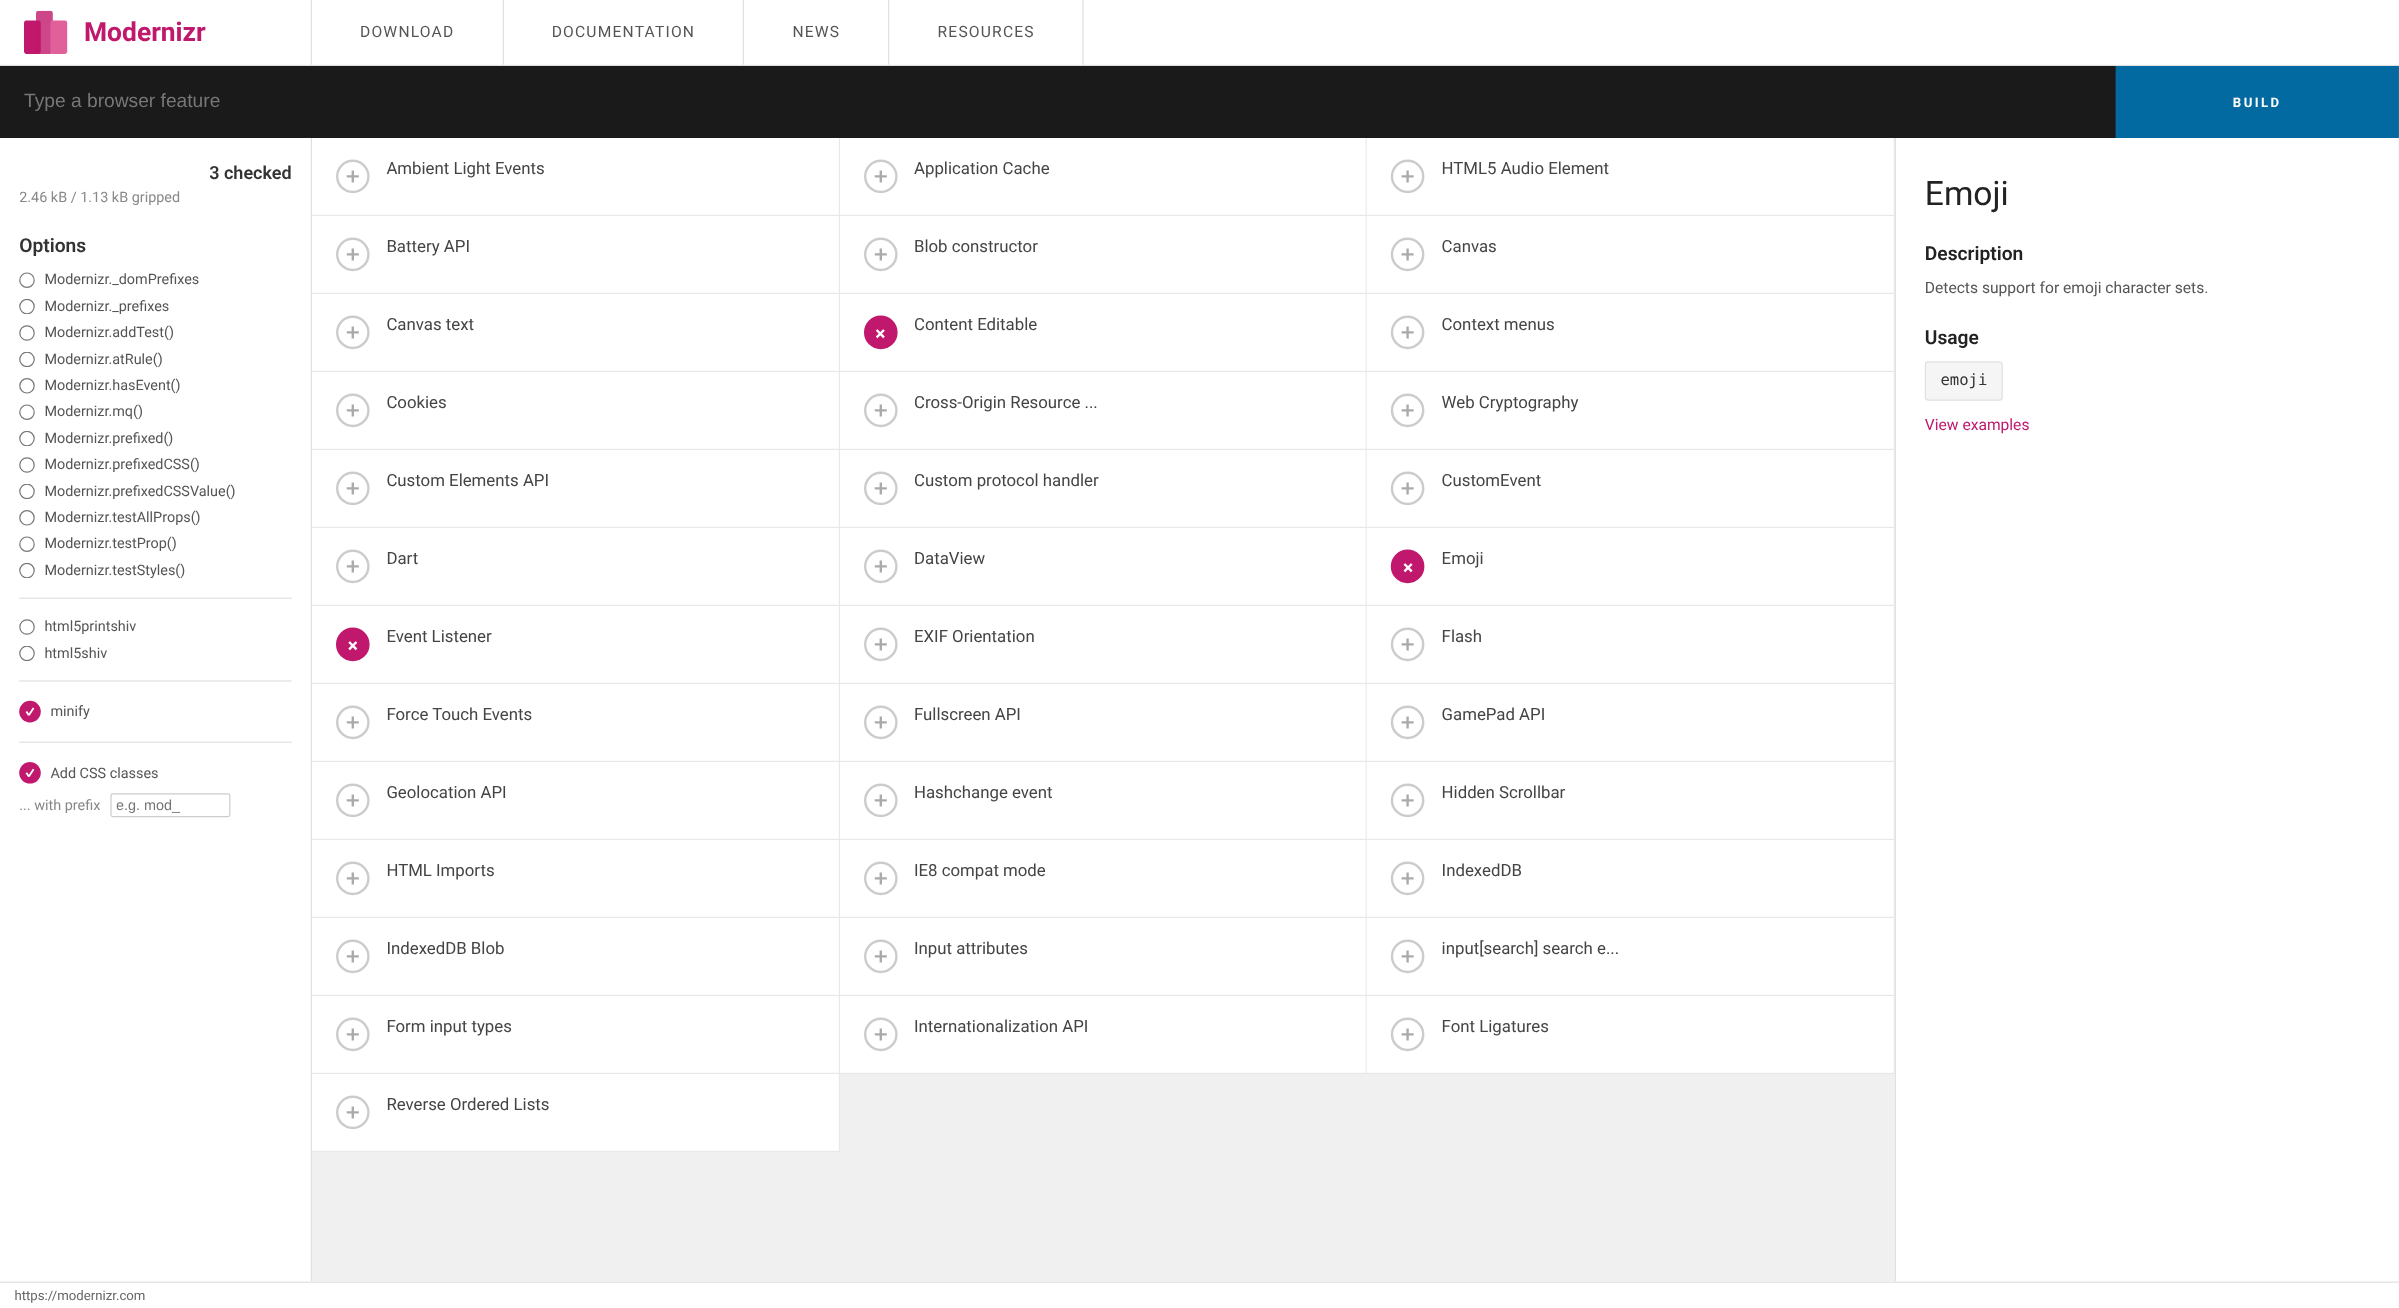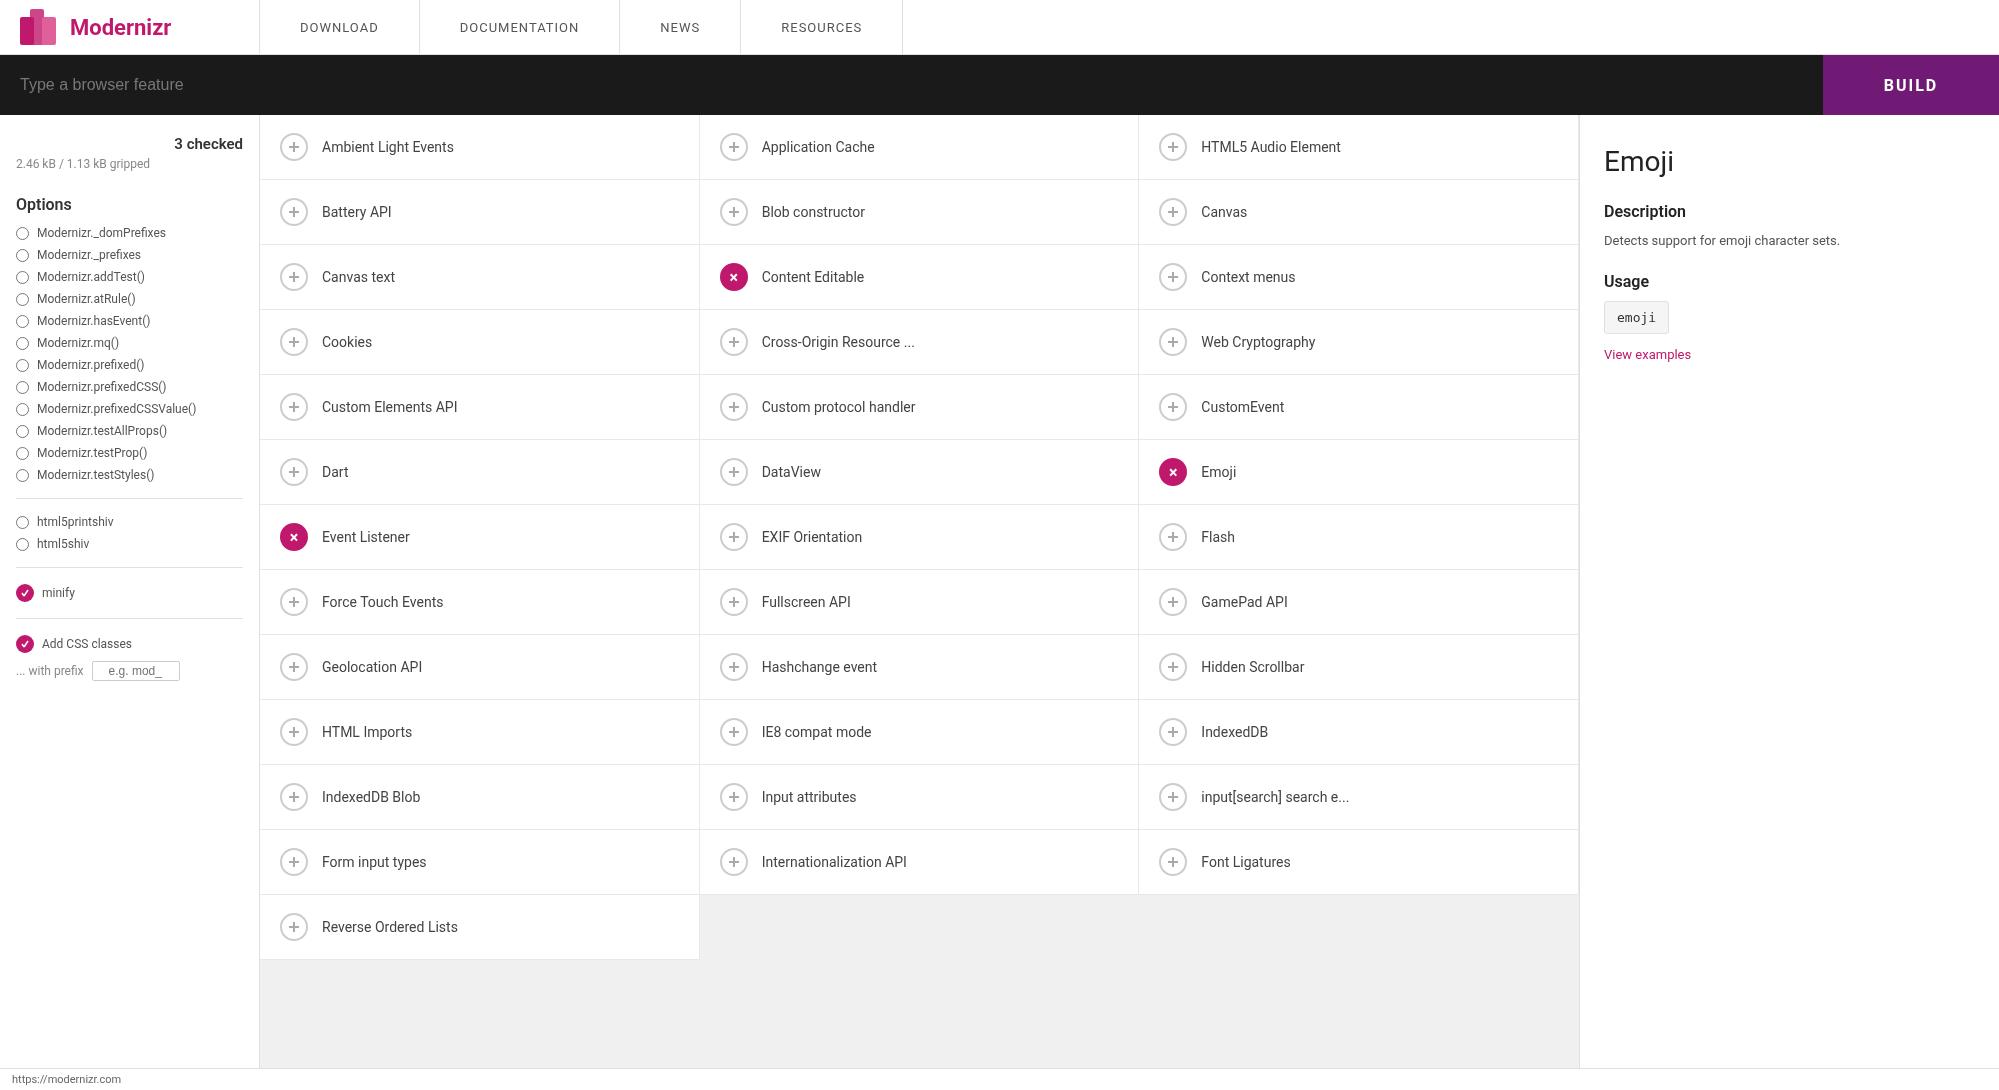--- a/index.html
+++ b/index.html
@@ -9,43 +9,43 @@
     .app { display: flex; flex-direction: column; height: 1090px; width: 1999px; }
     .top-nav { display: flex; height: 55px; background: #fff; border-bottom: 1px solid #e0e0e0; }
     .top-nav-brand { width: 260px; display: flex; align-items: center; padding: 0 20px; border-right: 1px solid #e0e0e0; flex-shrink: 0; }
     .top-nav-links { display: flex; flex: 1; }
     .nav-link { display: flex; align-items: center; justify-content: center; padding: 0 40px; font-size: 13px; font-weight: 400; letter-spacing: 1px; color: #555; text-transform: uppercase; border-right: 1px solid #e0e0e0; cursor: pointer; }
 
     .search-bar { display: flex; height: 60px; background: #1a1a1a; gap: 18px; }
     .search-input-wrap { flex: 1; display: flex; align-items: center; padding: 0 20px; }
     .search-input { background: transparent; border: none; outline: none; color: #aaa; font-size: 16px; width: 100%; }
     .search-input::placeholder { color: #777; }
-    .build-btn { width: 176px; background: #701a75; color: #fff; display: flex; align-items: center; justify-content: center; font-size: 16px; font-weight: 700; letter-spacing: 2px; cursor: pointer; flex-shrink: 0; }
+    .build-btn { width: 236px; background: #0369a1; color: #fff; display: flex; align-items: center; justify-content: center; font-size: 11px; font-weight: 700; letter-spacing: 2px; cursor: pointer; flex-shrink: 0; }
 
     .main { display: flex; flex: 1; overflow: hidden; }
 
     
     .sidebar { width: 260px; background: #fff; border-right: 1px solid #e0e0e0; padding: 20px 16px; overflow-y: auto; flex-shrink: 0; }
     .sidebar-count { font-size: 15px; font-weight: 600; color: #333; margin-bottom: 4px; text-align: right; }
     .sidebar-size { font-size: 12px; color: #888; margin-bottom: 24px; }
     .sidebar-section-title { font-size: 16px; font-weight: 600; color: #333; margin-bottom: 12px; }
     .sidebar-option { display: flex; align-items: center; margin-bottom: 8px; font-size: 12px; color: #555; }
     .sidebar-option input[type=radio] { margin-right: 8px; accent-color: #c0186c; }
     .sidebar-divider { height: 1px; background: #e0e0e0; margin: 16px 0; }
     .sidebar-checkbox-item { display: flex; align-items: center; margin-bottom: 8px; font-size: 12px; color: #555; }
     .checked-icon { width: 18px; height: 18px; border-radius: 50%; background: #c0186c; display: inline-flex; align-items: center; justify-content: center; margin-right: 8px; flex-shrink: 0; }
     .checked-icon svg { width: 10px; height: 10px; fill: #fff; }
     .with-prefix-row { display: flex; align-items: center; margin-top: 0; font-size: 12px; color: #888; }
     .with-prefix-row span { margin-right: 8px; }
-    .prefix-input { border: 1px solid #ccc; padding: 2px 16px; font-size: 12px; border-radius: 2px; width: 88px; color: #aaa; }
+    .prefix-input { border: 1px solid #ccc; padding: 2px 4px; font-size: 12px; border-radius: 2px; width: 100px; color: #aaa; }
 
     
     .feature-list { flex: 1; background: #f0f0f0; overflow-y: auto; }
     .feature-grid { display: grid; grid-template-columns: repeat(3, 1fr); }
-    .feature-item { display: flex; align-items: center; padding: 18px 20px; background: #fff; border-bottom: 1px solid #e8e8e8; border-right: 1px solid #e8e8e8; cursor: pointer; }
+    .feature-item { display: flex; padding: 18px 20px; background: #fff; border-bottom: 1px solid #e8e8e8; border-right: 1px solid #e8e8e8; cursor: pointer; }
     .feature-item.active-selected { background: #fff; }
     .feature-btn { width: 28px; height: 28px; border-radius: 50%; border: 2px solid #ccc; display: flex; align-items: center; justify-content: center; flex-shrink: 0; margin-right: 14px; background: #fff; cursor: pointer; }
     .feature-btn.plus { color: #aaa; font-size: 18px; }
     .feature-btn.remove { background: #c0186c; border-color: #c0186c; color: #fff; font-size: 16px; font-weight: bold; }
     .feature-name { font-size: 14px; color: #444; }
 
     
     .detail-panel { width: 420px; background: #fff; border-left: 1px solid #e0e0e0; padding: 30px 24px; overflow-y: auto; flex-shrink: 0; }
     .detail-title { font-size: 28px; font-weight: 400; color: #222; margin-bottom: 24px; }
     .detail-section { margin-bottom: 20px; }

